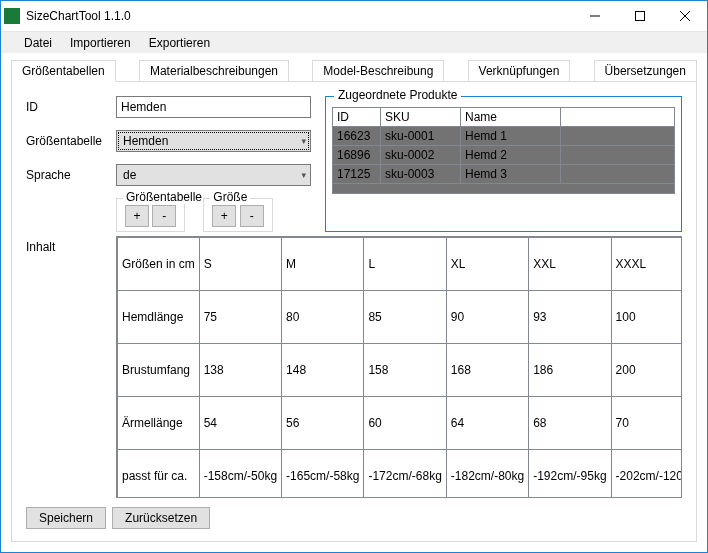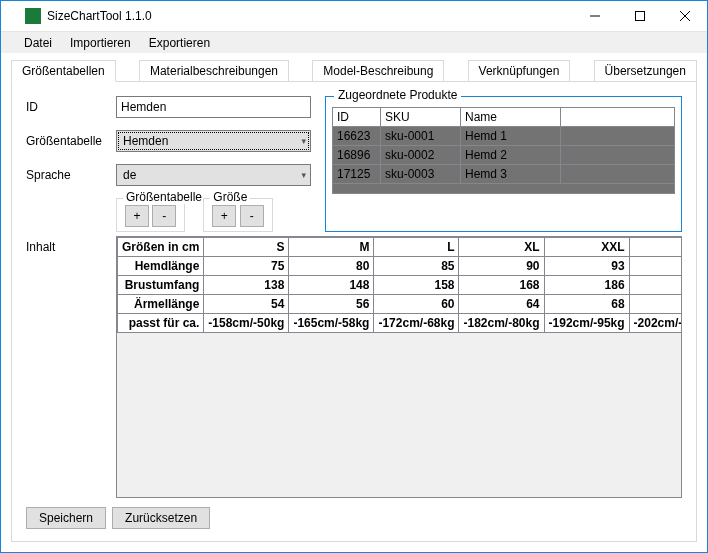--- a/index.html
+++ b/index.html
@@ -1,18 +1,18 @@
 <!DOCTYPE html>
 <html><head>
 <meta charset="utf-8">
 <style>
   * { box-sizing: border-box; font-family: "Segoe UI", Tahoma, sans-serif; font-size: 12px; }
   body { margin: 0; background: #fff; }
   .window { width: 708px; height: 553px; border: 1px solid #1883d7; display: flex; flex-direction: column; background: #fff; }
-  .titlebar { height: 30px; display: flex; align-items: center; padding-left: 24px; background: #fff; }
+  .titlebar { height: 30px; display: flex; align-items: center; padding-left: 3px; background: #fff; }
   .titlebar .app-icon { width: 16px; height: 16px; background: #1a7a3a; margin-right: 6px; }
   .titlebar .title { flex: 1; color: #000; }
   .titlebar .win-btn { width: 45px; height: 30px; display: flex; align-items: center; justify-content: center; color: #000; }
   .menubar { height: 22px; background: #f0f0f0; display: flex; align-items: center; padding: 0 15px; gap: 2px; border-top: 1px solid #e5e5e5; }
   .menubar .menu-item { padding: 2px 8px; cursor: default; }
   .content { flex: 1; padding: 6px 10px 10px 10px; display: flex; flex-direction: column; }
   .tabbar { display: flex; align-items: flex-end; justify-content: space-between; }
   .tab { padding: 3px 10px; border: 1px solid #d9d9d9; background: #fff; position: relative; top: 1px; cursor: default; }
   .tab.active { background: #fff; border-bottom: 1px solid #fff; z-index: 2; }
   .tab:not(.active) { background: #fff; color: #000; }
@@ -30,21 +30,21 @@
   .fieldset { border: 1px solid #1883d7; padding: 10px 6px 6px 6px; position: relative; flex: 1; }
   .fieldset .legend { position: absolute; top: -9px; left: 8px; background: #fff; padding: 0 4px; }
   table.products { width: 100%; border-collapse: collapse; }
   table.products th, table.products td { border: 1px solid #828790; padding: 2px 4px; text-align: left; height: 18px; background: #737373; }
   table.products th { background: #fff; font-weight: normal; }
   .spacer-row td { background: #f0f0f0; border-left: none; border-right: none; }
   .inhalt-row { display: flex; margin-top: 4px; flex: 1; }
   .inhalt-row > label { width: 90px; padding-top: 4px; }
   .grid-wrap { flex: 1; border: 1px solid #828790; background: #f0f0f0; overflow: auto; height: 262px; }
   table.grid { border-collapse: collapse; background: #fff; width: 100%; }
-  table.grid th, table.grid td { border: 1px solid #828790; padding: 2px 4px; text-align: right; height: 18px; font-weight: bold; white-space: nowrap; }
+  table.grid th, table.grid td { border: 1px solid #828790; padding: 19px 4px; text-align: left; height: 18px; font-weight: normal; white-space: nowrap; }
   table.grid th { background: #fff; }
   table.grid td:first-child { width: 82px; }
   .footer { padding-top: 8px; display: flex; gap: 6px; }
   .btn { padding: 3px 12px; border: 1px solid #adadad; background: #e1e1e1; cursor: default; }
   .btn-groups { margin-left: 90px; display: flex; gap: 18px; }
 </style>
 </head>
 <body>
 
 <div class="window">

